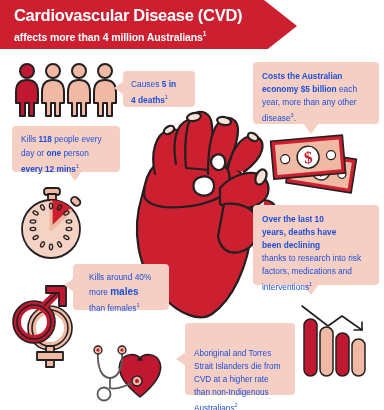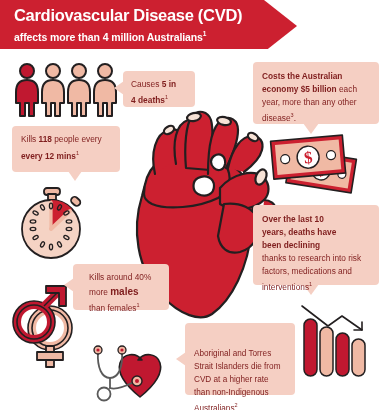--- a/index.html
+++ b/index.html
@@ -30,21 +30,21 @@
     line-height:13px;margin-top:2px;white-space:nowrap;
   }
   .banner-sub sup{font-size:6.5px;vertical-align:super;}
 
   
   .callout{
     position:absolute;
     background:#F5CFC3;
     border-radius:4px;
     box-sizing:border-box;
-    color:#7f1d1d;
+    color:#1d4ed8;
     line-height:12.5px;
   }
   .callout .t{font-size:8.2px;}
   .callout .b{font-weight:bold;}
   .callout sup{font-size:5.5px;vertical-align:super;}
   .ptr{position:absolute;width:0;height:0;}
 
   
   #c-deaths{left:123px;top:71px;width:72px;height:36px;padding:7px 8px;}
   #c-deaths .t{font-size:8.4px;line-height:13px;}
@@ -280,20 +280,21 @@
 
   <div class="ptr" id="c-deaths-ptr"></div>
   <div class="callout" id="c-deaths">
     <div class="t"><span>Causes </span><span class="b">5 in</span></div>
     <div class="t"><span class="b">4 deaths</span><sup>1</sup></div>
   </div>
 
   <div class="ptr" id="c-118-ptr"></div>
   <div class="callout" id="c-118">
     <div class="t"><span>Kills </span><span class="b">118</span><span> people every</span></div>
+    <div class="t"><span>day or </span><span class="b">one</span><span> person</span></div>
     <div class="t"><span class="b">every 12 mins</span><sup>1</sup></div>
   </div>
 
   <div class="ptr" id="c-cost-ptr"></div>
   <div class="callout" id="c-cost">
     <div class="t b">Costs the Australian</div>
     <div class="t"><span class="b">economy $5 billion</span><span> each</span></div>
     <div class="t">year, more than any other</div>
     <div class="t"><span>disease</span><sup>3</sup><span>.</span></div>
   </div>

